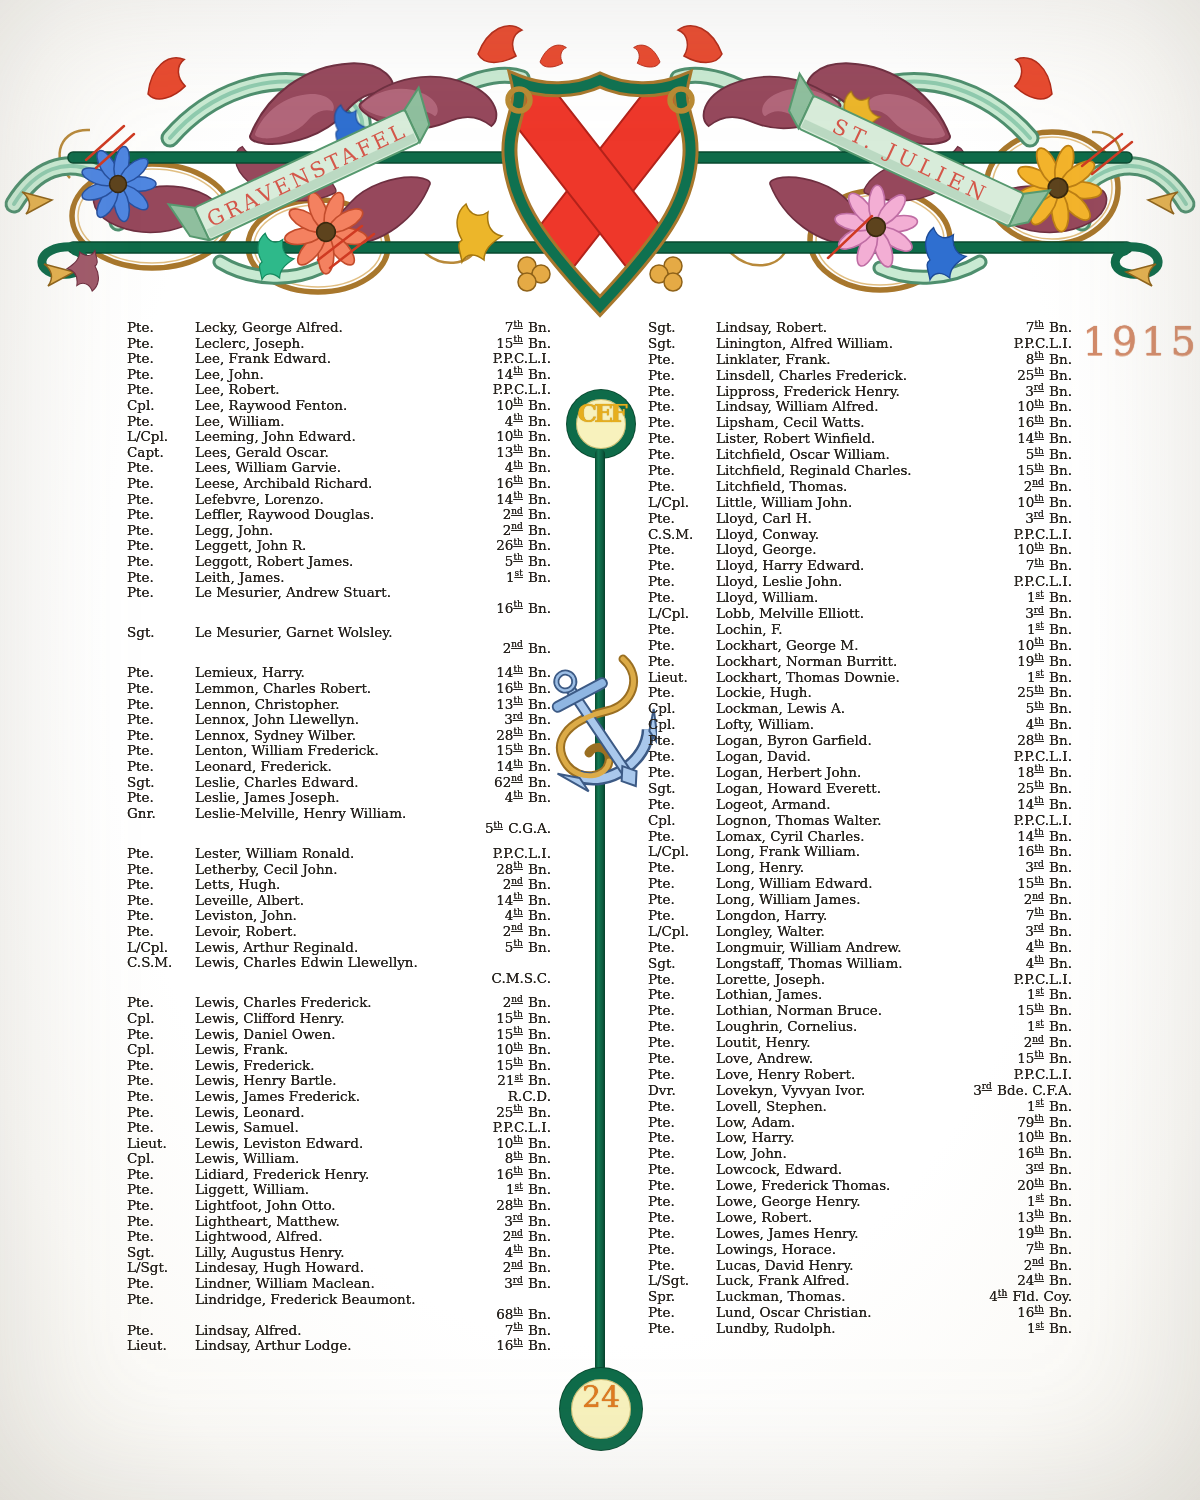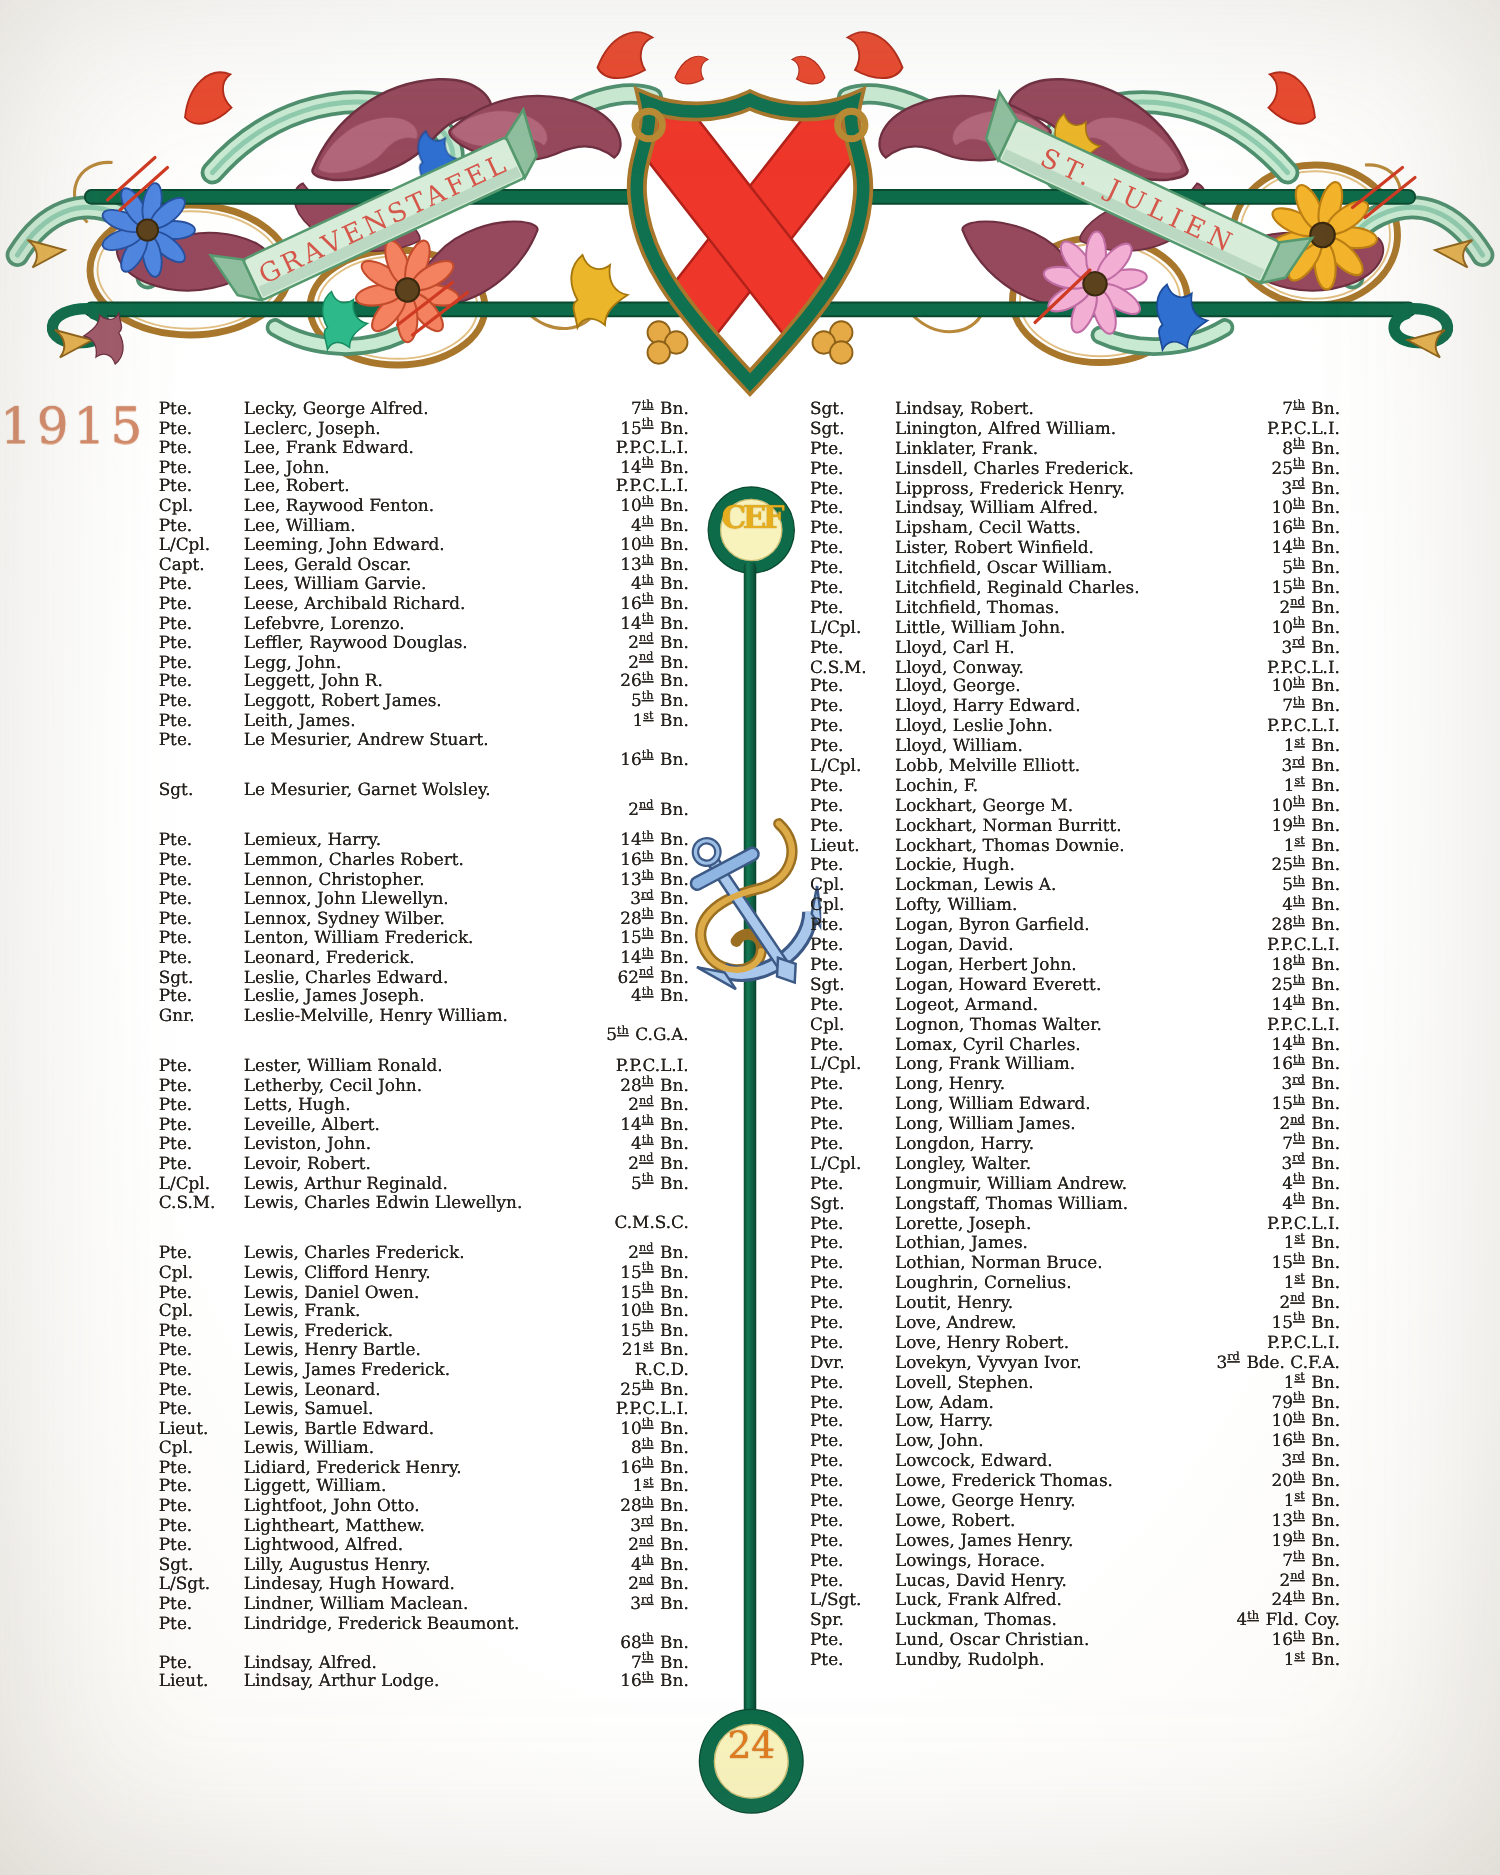--- a/index.html
+++ b/index.html
@@ -2,21 +2,21 @@
 <html><head>
 <meta charset="utf-8">
 <style>
   html,body{margin:0;padding:0;}
   body{width:1200px;height:1500px;font-family:"DejaVu Serif", serif;}
   .page{position:relative;width:1200px;height:1500px;overflow:hidden;
         background:radial-gradient(ellipse at 50% 42%, #ffffff 58%, #fbfaf7 80%, #f0eee8 100%);}
   .page::after{content:"";position:absolute;inset:0;pointer-events:none;
         box-shadow:inset 0 0 140px rgba(150,145,135,.22);}
   .ornament{position:absolute;left:0;top:8px;}
-  .year{position:absolute;left:0;top:318px;width:1200px;text-align:left;
+  .year{position:absolute;left:0;top:318px;width:1200px;text-align:right;
         font-size:40px;color:#d28a6a;letter-spacing:4px;
         text-shadow:0 1px 0 #e8b79b, 0 0 1px #b06844;}
   .roundel{position:absolute;border-radius:50%;background:#f8f2bd;
         display:flex;align-items:flex-start;justify-content:center;}
   .cef{left:567px;top:390px;width:50px;height:50px;border:9px solid #0e6b49;
         box-shadow:0 0 0 1px #09492f, inset 0 0 0 1px #c8b96a;}
   .cef span{font-size:25px;font-weight:bold;color:#e6ae1e;letter-spacing:-3px;
         text-shadow:0 0 1px #b07f10;}
   .pagenum{left:560px;top:1368px;width:60px;height:60px;border:11px solid #0e6b49;
         box-shadow:0 0 0 1px #09492f, inset 0 0 0 1px #c8b96a;}
@@ -497,21 +497,21 @@
         <span class="nm">Lewis, Leonard.</span>
         <span class="unit">25<sup>th</sup> Bn.</span>
       </div>
       <div class="row">
         <span class="rank">Pte.</span>
         <span class="nm">Lewis, Samuel.</span>
         <span class="unit">P.P.C.L.I.</span>
       </div>
       <div class="row">
         <span class="rank">Lieut.</span>
-        <span class="nm">Lewis, Bartle Edward.</span>
+        <span class="nm">Lewis, Leviston Edward.</span>
         <span class="unit">10<sup>th</sup> Bn.</span>
       </div>
       <div class="row">
         <span class="rank">Cpl.</span>
         <span class="nm">Lewis, William.</span>
         <span class="unit">8<sup>th</sup> Bn.</span>
       </div>
       <div class="row">
         <span class="rank">Pte.</span>
         <span class="nm">Lidiard, Frederick Henry.</span>

